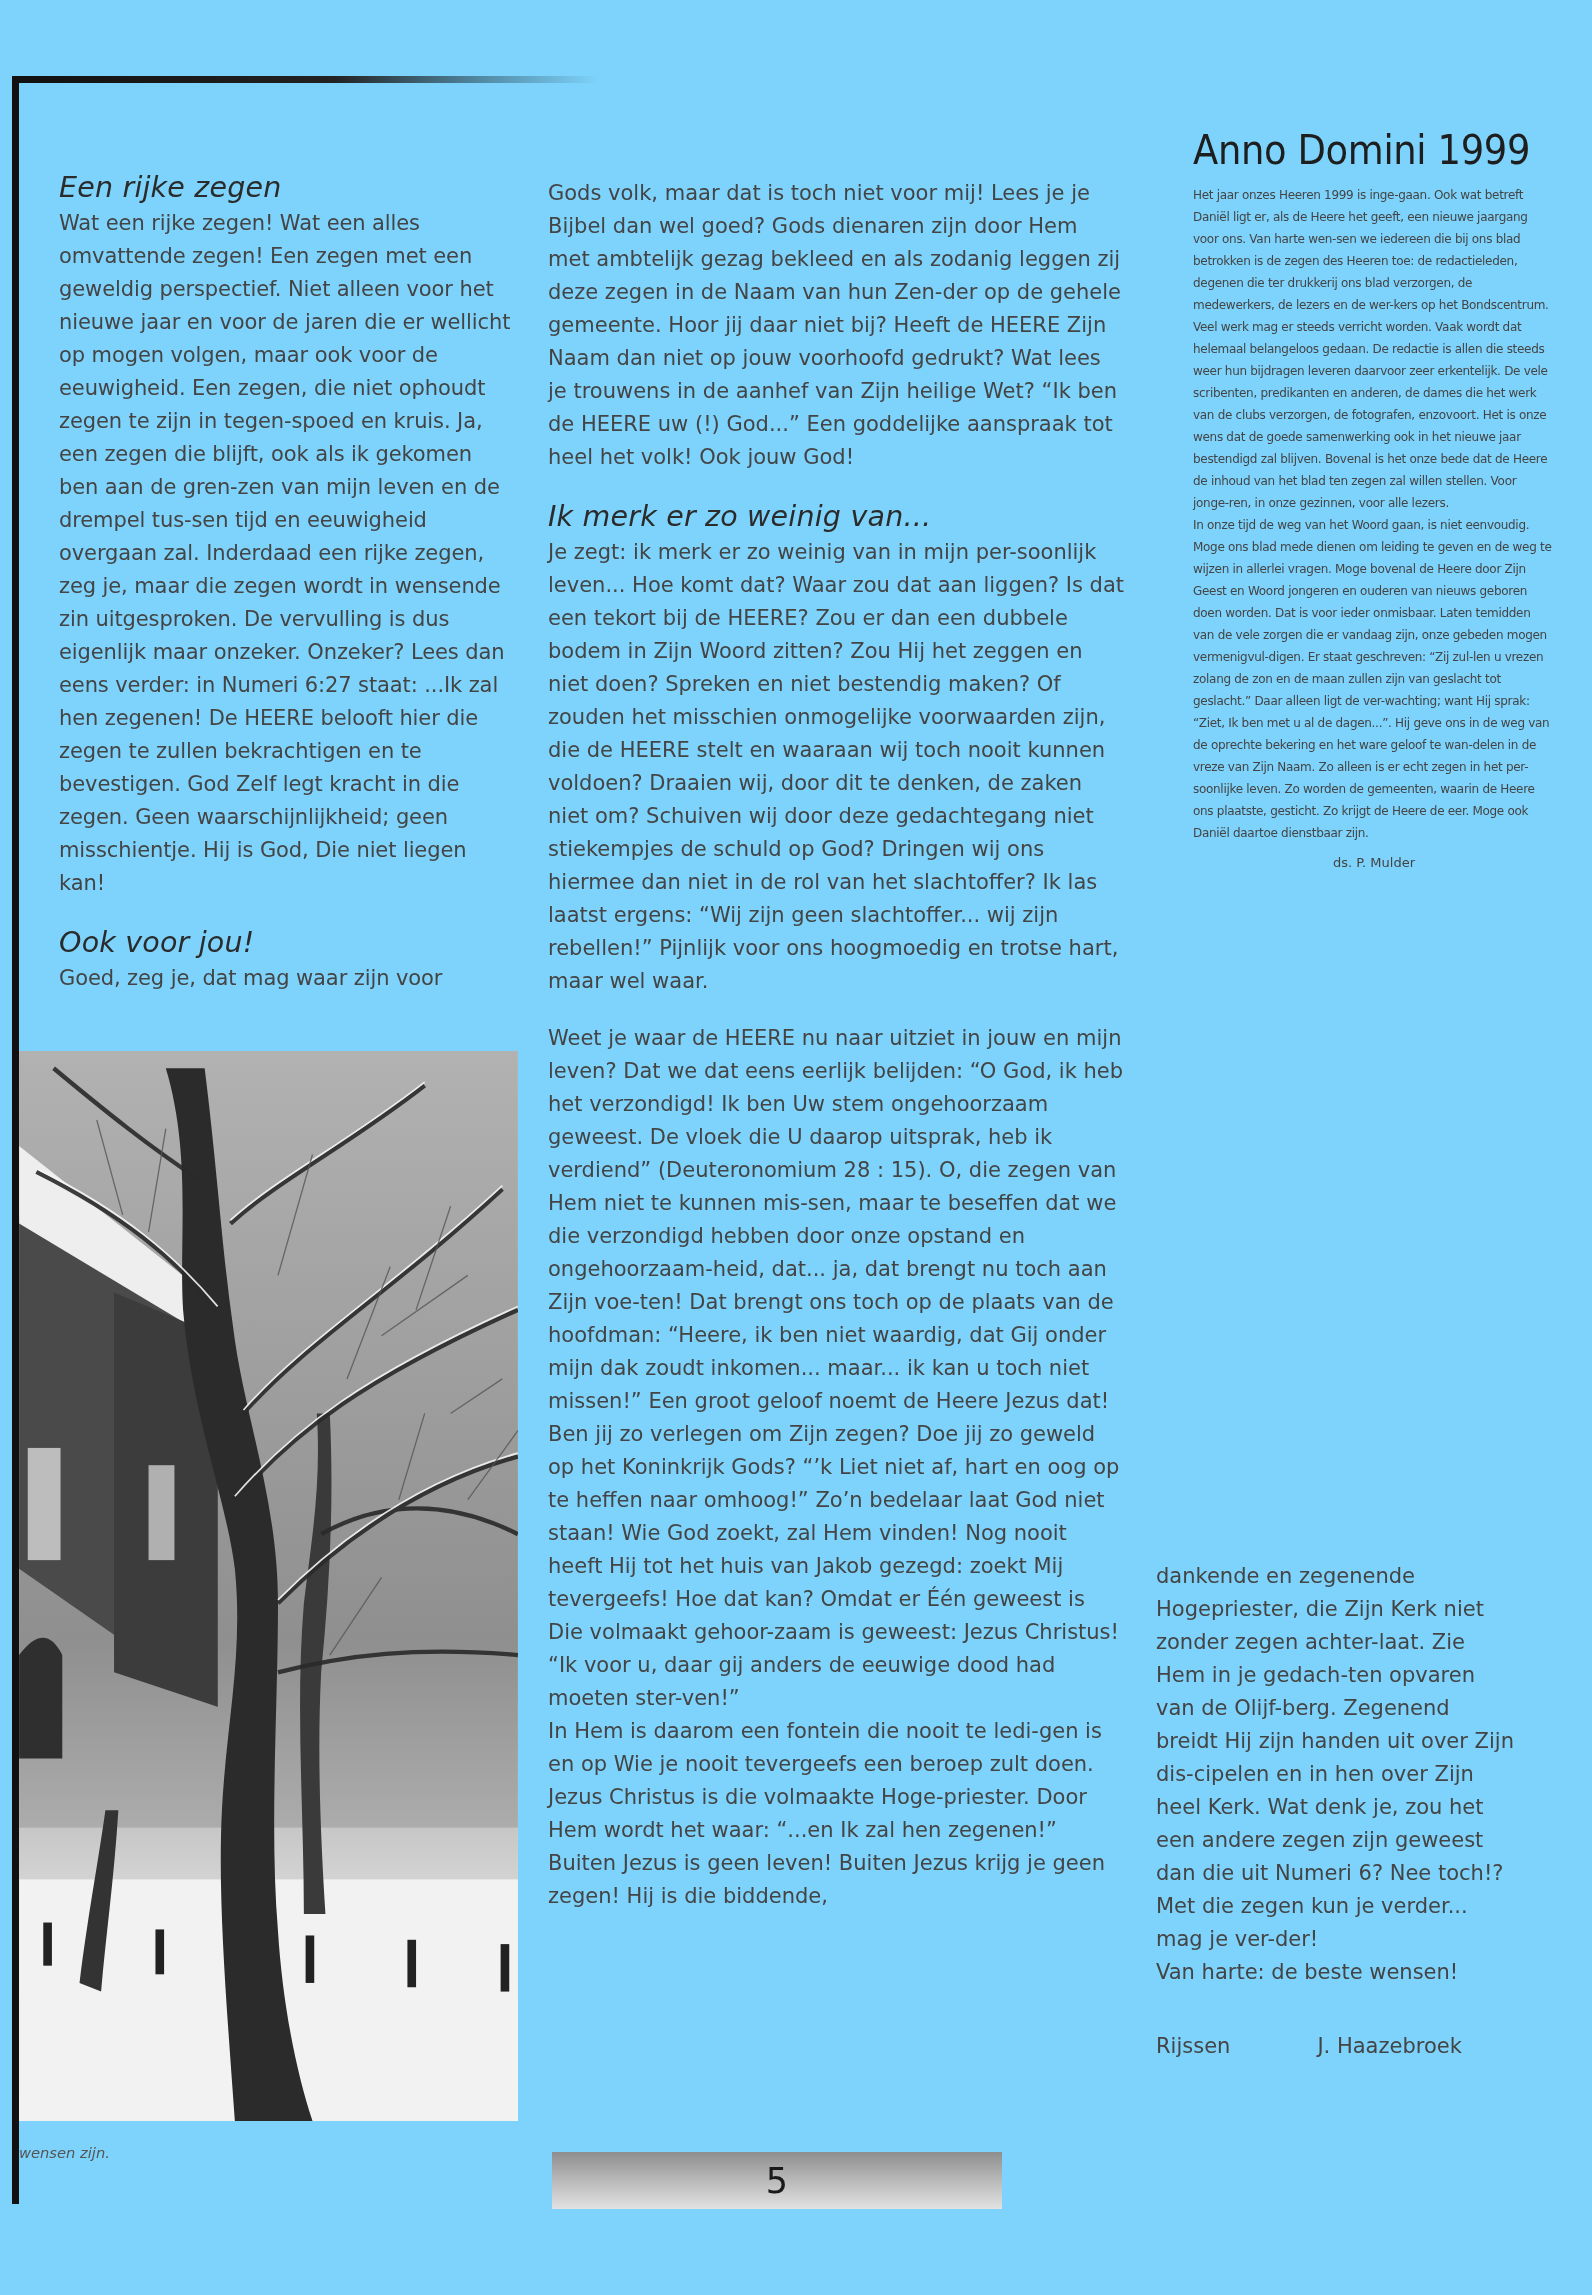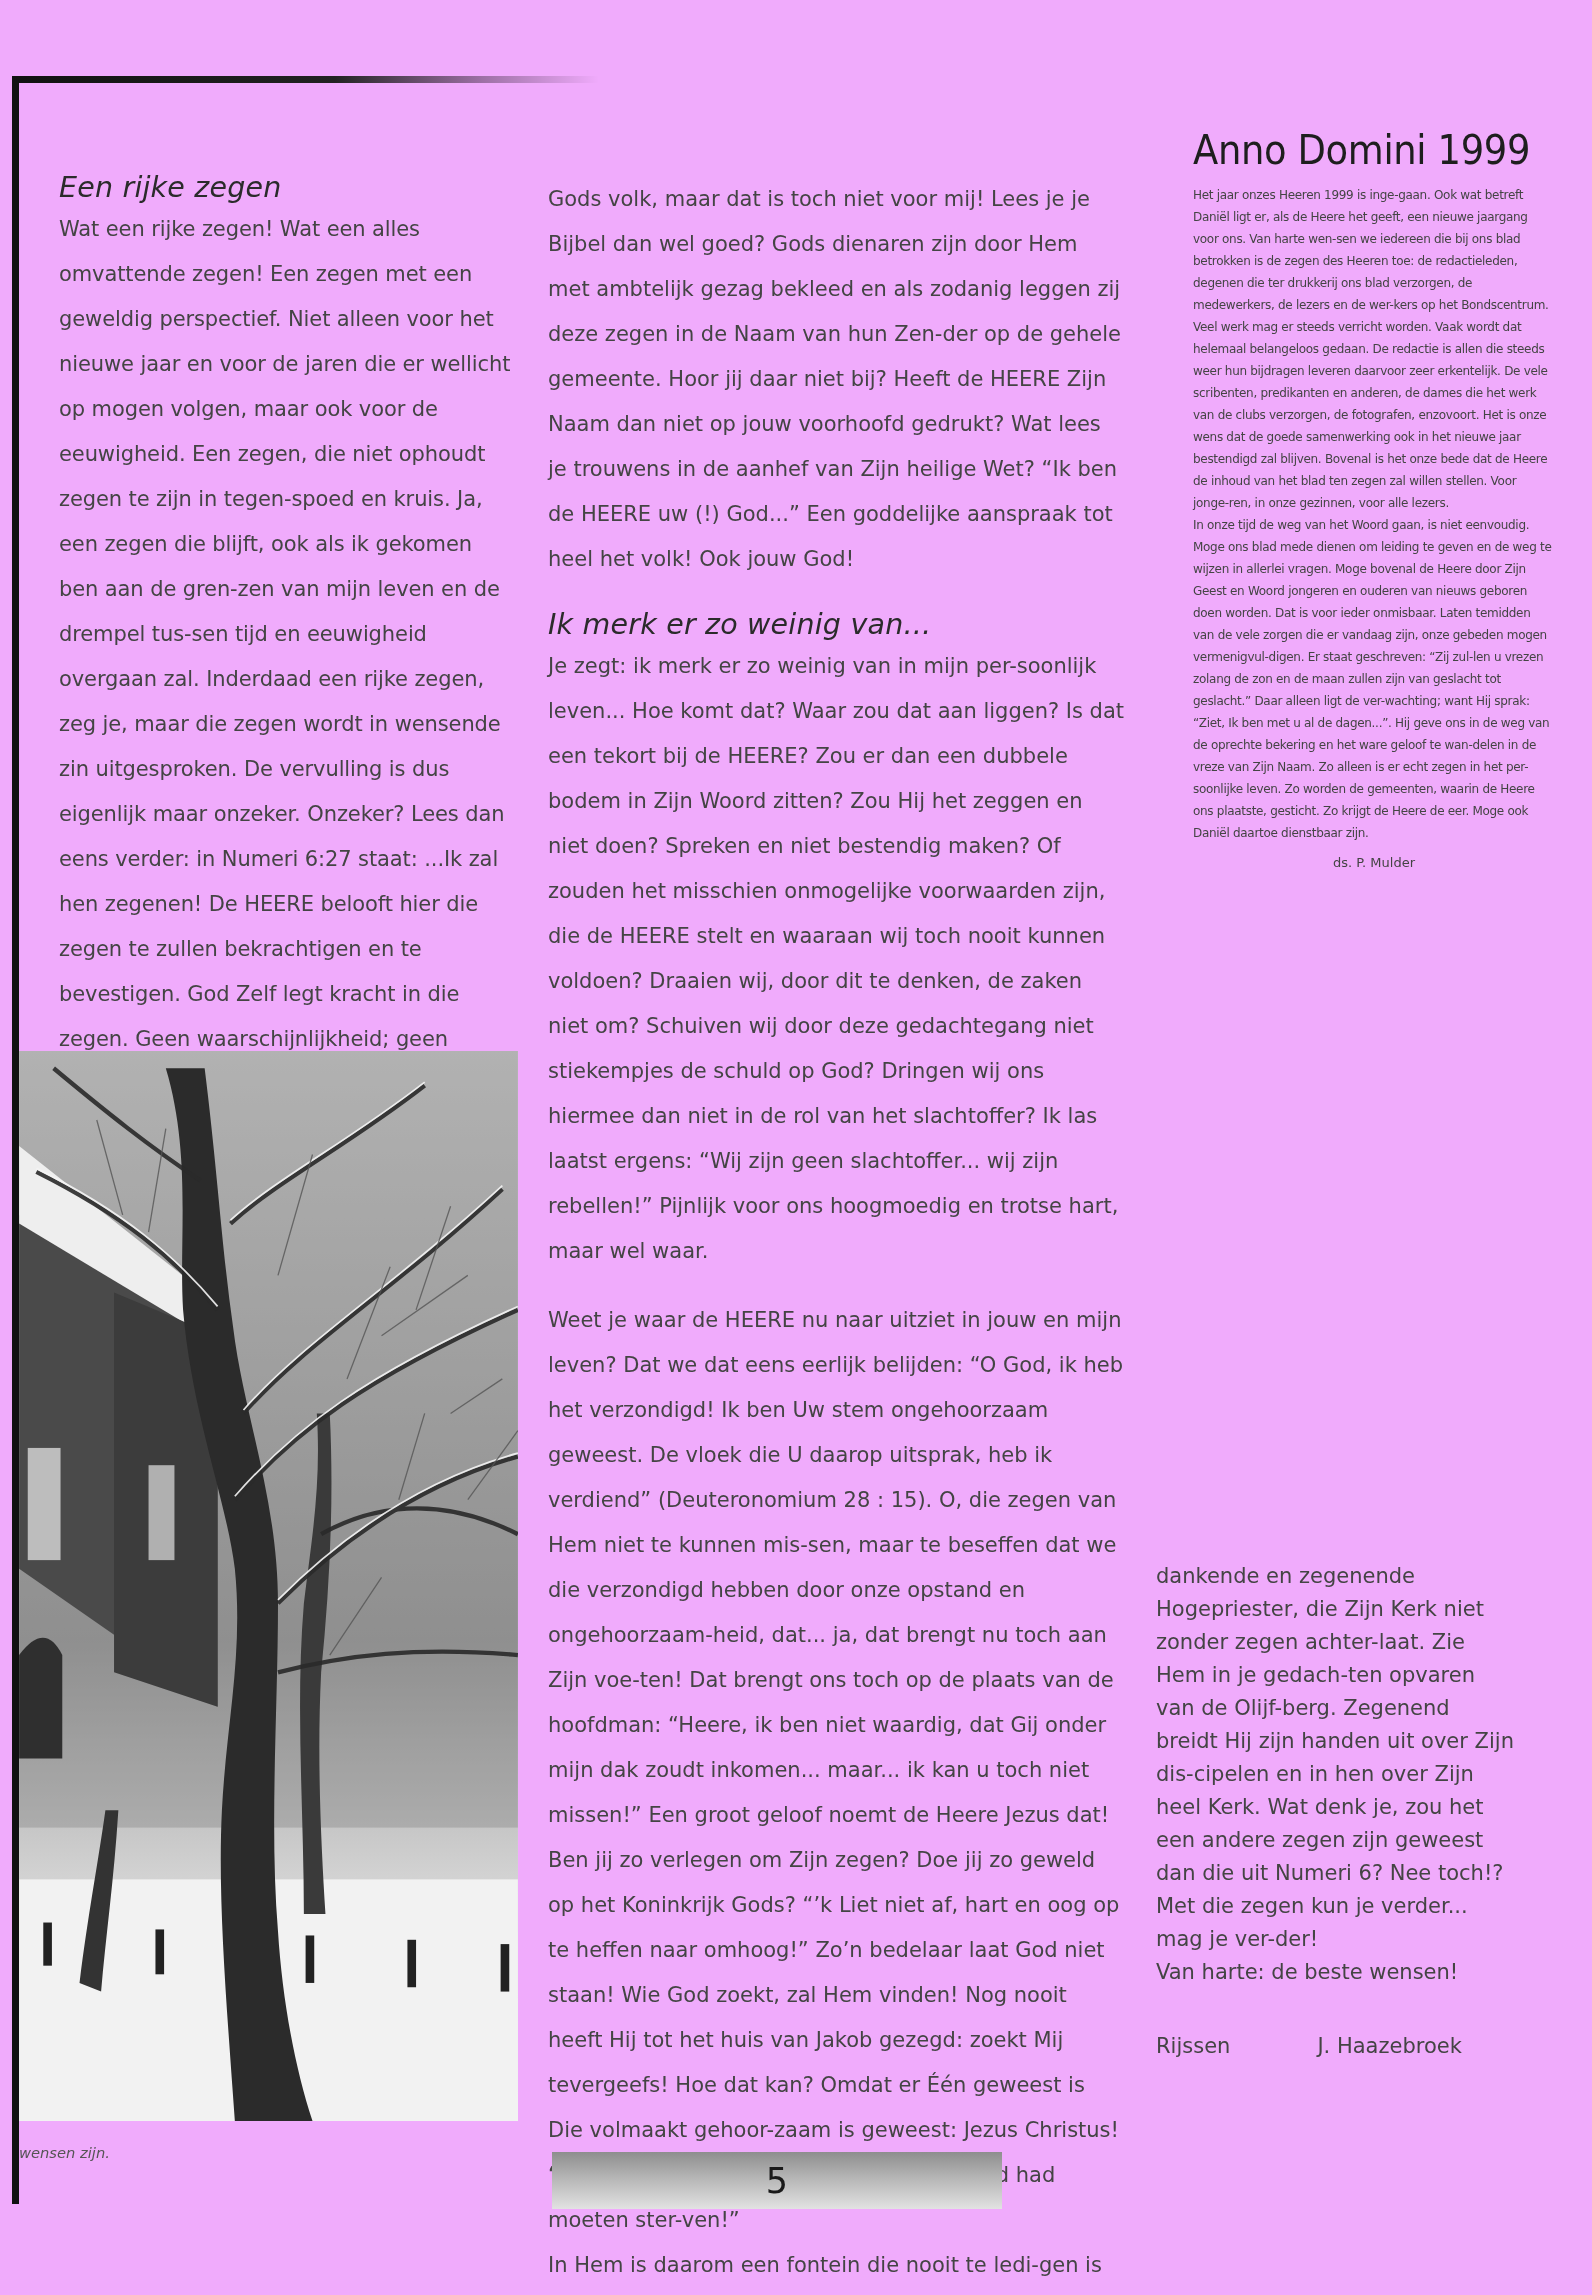--- a/index.html
+++ b/index.html
@@ -1,33 +1,33 @@
 <!DOCTYPE html>
 <html style="font-size:14px"><head>
 <meta charset="utf-8">
 <style>
   html, body { margin: 0; padding: 0; background: #ffffff; }
   body { width: 1592px; height: 2295px; position: relative; overflow: hidden;
          font-family: "DejaVu Sans", sans-serif; color: #3a3a3a; }
-  .page { position: absolute; inset: 0; background: #f0abfc; }
+  .page { position: absolute; inset: 0; background: #7dd3fc; }
 
   
   .frame-left { position: absolute; left: 12px; top: 81px; width: 7px; height: 2123px; background: #111; }
   .frame-top { position: absolute; left: 12px; top: 76px; width: 587px; height: 7px;
                background: linear-gradient(90deg, #111 0%, #222 55%, rgba(0,0,0,0.35) 80%, rgba(0,0,0,0) 100%); }
 
   .col { position: absolute; }
   .col1 { left: 59px; top: 169px; width: 457px; }
   .col2 { left: 548px; top: 177px; width: 576px; }
   .col3 { left: 1193px; top: 126px; width: 362px; }
   .col3b { left: 1156px; top: 1560px; width: 362px; }
 
   h2.sub { margin: 0; font-family: "DejaVu Sans", sans-serif; font-weight: normal; font-style: italic;
            font-size: 28.5px; line-height: 38px; color: #2b2b2b; letter-spacing: 0.2px; }
-  p.body { margin: 0; font-size: 21px; line-height: 45px; color: #444; text-align: left; }
+  p.body { margin: 0; font-size: 21px; line-height: 33px; color: #444; text-align: left; }
   .col1 p.body { letter-spacing: -0.1px; }
   .gap { height: 24px; }
 
   h1.box-title { margin: 0 0 10.4px 0; font-family: "DejaVu Sans", sans-serif; font-weight: normal;
                  font-size: 41px; line-height: 48px; color: #1e1e1e; letter-spacing: -0.4px; transform: scaleX(0.9); transform-origin: left; white-space: nowrap; }
   p.small { margin: 0; font-size: 12px; line-height: 22px; color: #444; letter-spacing: -0.3px; }
   .sig { text-align: center; font-size: 13px; line-height: 26px; color: #444; margin-top: 5.2px; }
 
   p.narrow { margin: 0; font-size: 21px; line-height: 33px; color: #444; }
   .signoff { display: flex; gap: 87px; font-size: 21px; color: #444; margin-top: 45px; }

